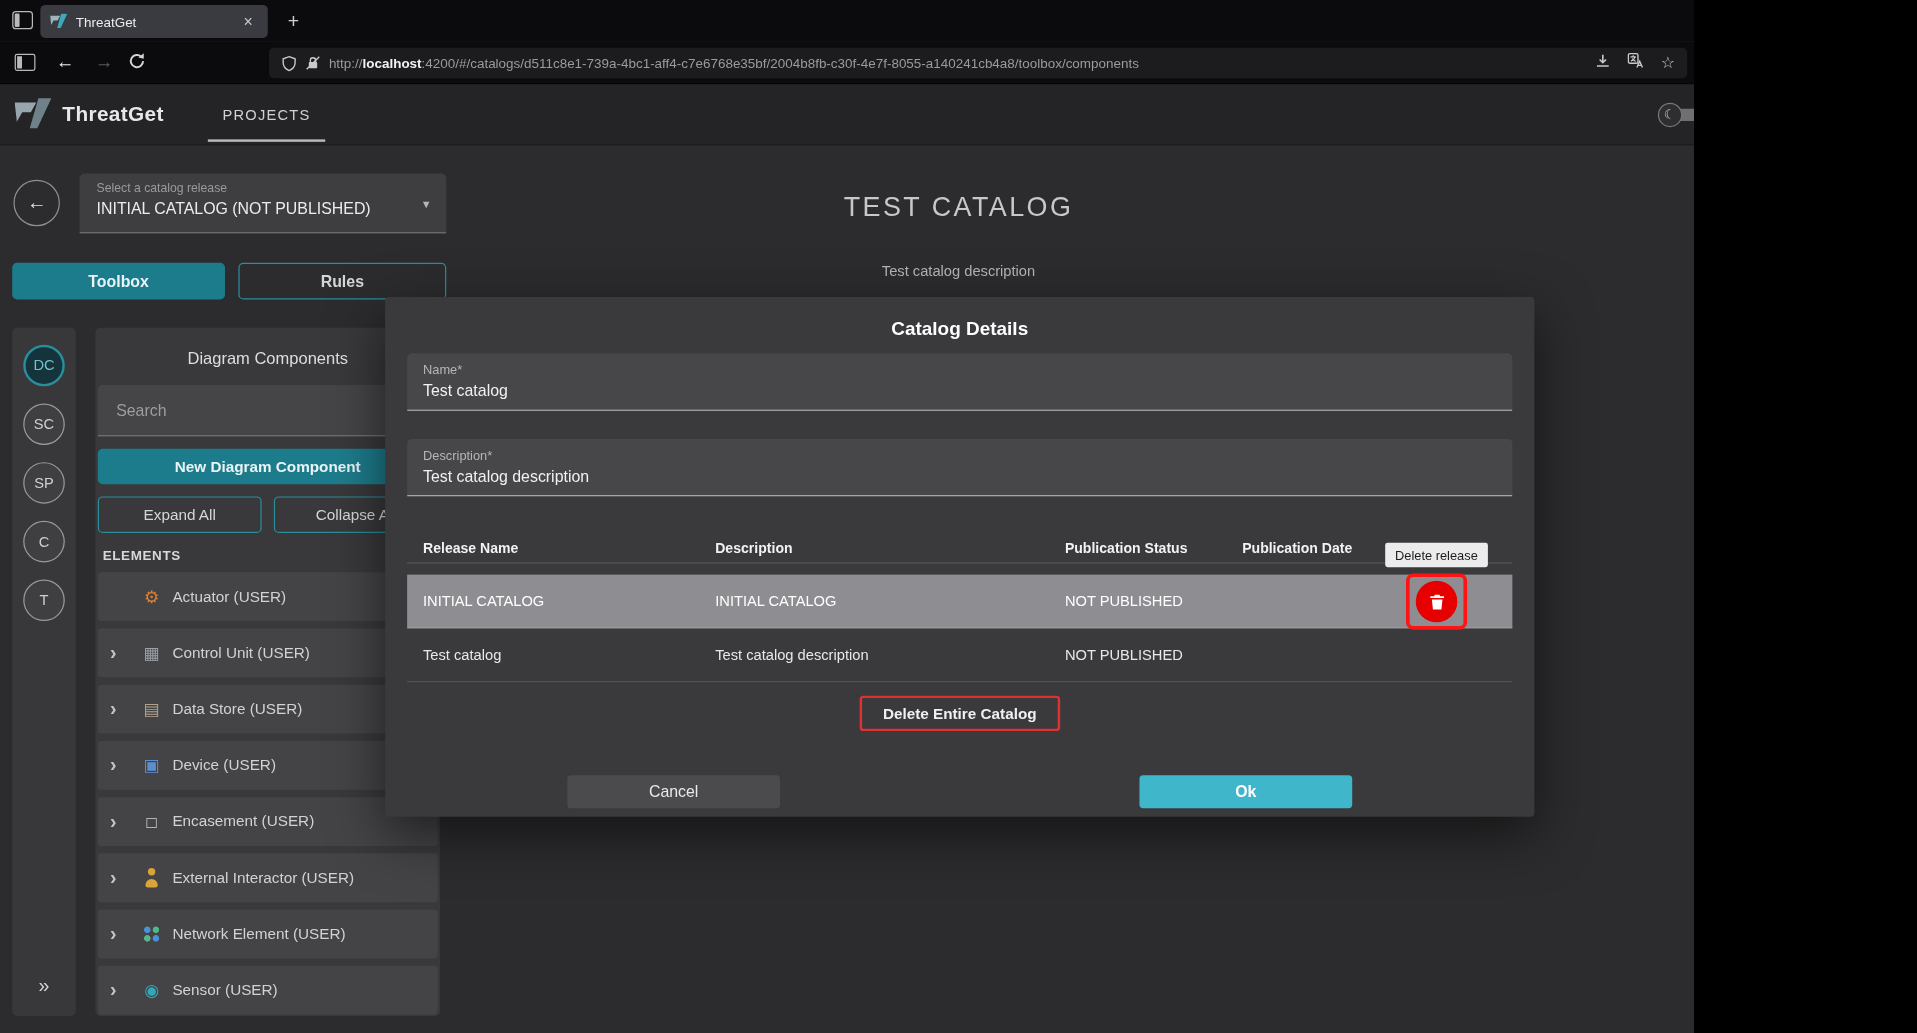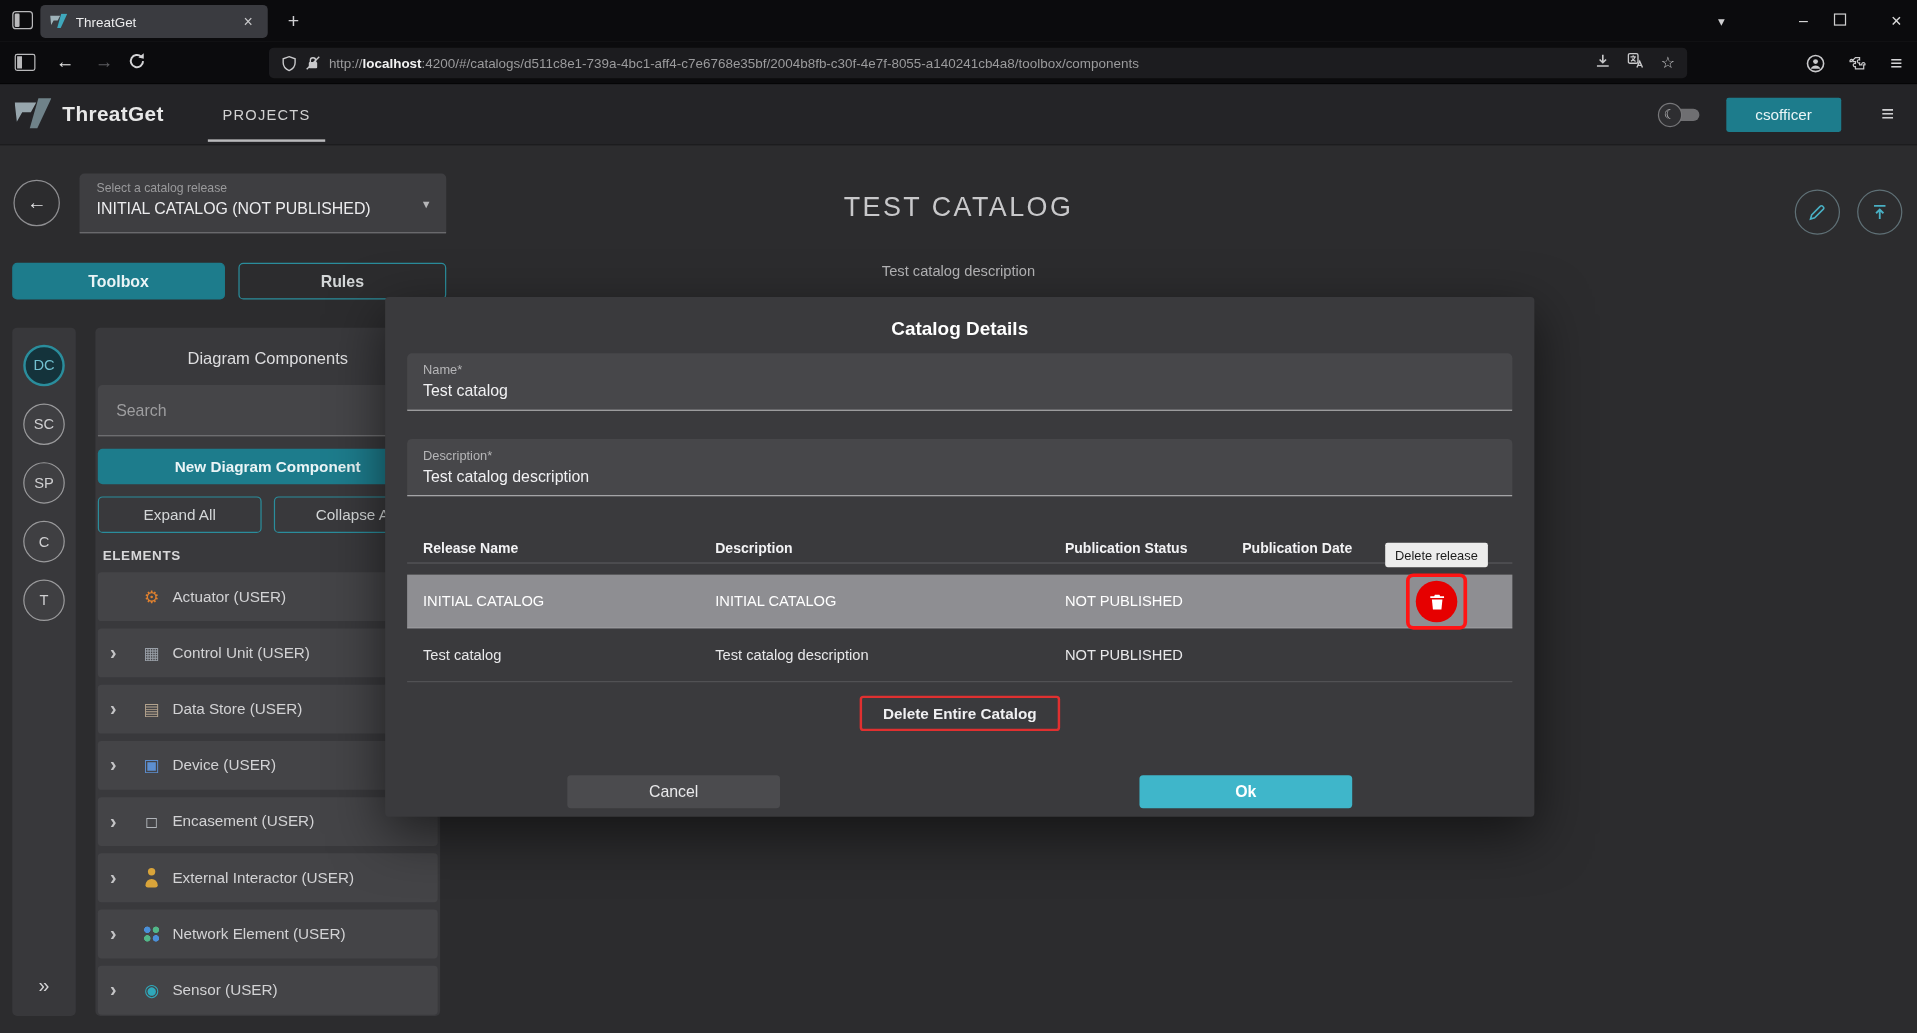--- a/index.html
+++ b/index.html
@@ -1,18 +1,18 @@
 <!DOCTYPE html>
 <html><head>
 <meta charset="utf-8">
 <style>
   * { margin:0; padding:0; box-sizing:border-box; }
   html,body { background:#000; }
   body { font-family:"Liberation Sans", sans-serif; width:1917px; height:1033px; overflow:hidden; }
-  .stage { width:1917px; height:1033px; overflow:hidden; position:relative; background:#0b0b0d; }
+  .stage { width:1694px; height:1033px; overflow:hidden; position:relative; background:#0b0b0d; }
   .viewport { width:1568px; height:845px; transform:scale(1.2226); transform-origin:0 0; position:relative; background:#2c2c2e; }
 
   
   .tabstrip { position:relative; height:34px; background:#0b0b0d; }
   .ffview-icon { position:absolute; left:10px; top:9px; width:17px; height:15px; border:1.5px solid #b9b9bb; border-radius:3px; }
   .ffview-icon::before { content:""; position:absolute; left:1px; top:1px; bottom:1px; width:4px; background:#b9b9bb; border-radius:1px; }
   .btab { position:absolute; left:33px; top:4px; width:186px; height:27px; background:#3a3b40; border-radius:4px; display:flex; align-items:center; padding:0 8px; }
   .btab .favicon { width:14px; height:14px; margin-right:7px; display:inline-flex; }
   .btab .tab-title { color:#ededee; font-size:11px; flex:1; white-space:nowrap; overflow:hidden; }
   .btab .tab-close { color:#c9c9cb; font-size:13px; width:16px; text-align:center; cursor:default; }

